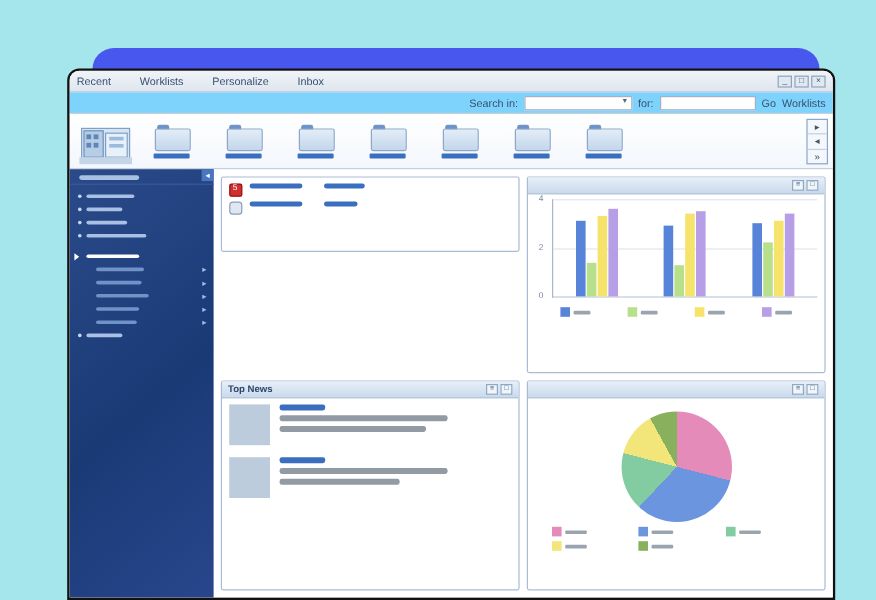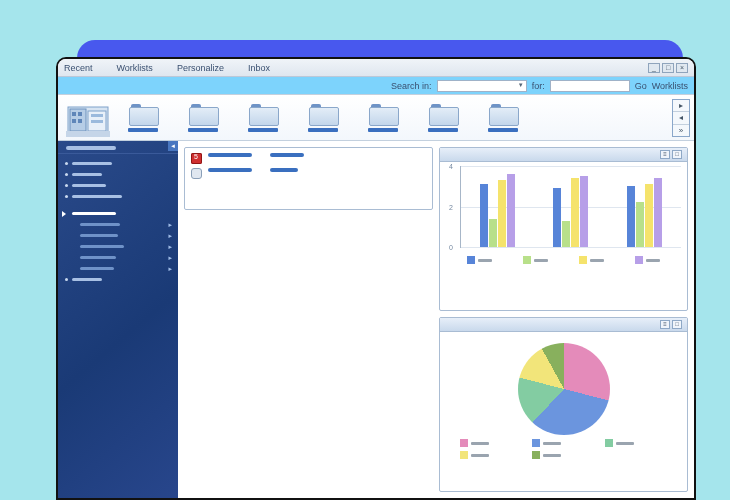--- a/index.html
+++ b/index.html
@@ -241,20 +241,47 @@
             </div>
           <div class="inbox-row r2">
               <div class="ic bub"></div>
               <div class="t1"></div>
               <div class="t2"></div>
             </div>
         </div>
       </div>
 
 
+      <div class="panel panel-news">
+        <div class="ph">
+            <span>Top News</span>
+          <div class="pbtns">
+              <div class="pbtn">≡</div>
+              <div class="pbtn">□</div>
+            </div>
+        </div>
+        <div class="pbody" id="news-body">
+            <div class="news-item">
+              <div class="thumb"></div>
+              <div class="nlines">
+                <div class="nline nl1"></div>
+                <div class="nline nl2" style="width:140px"></div>
+                <div class="nline nl3" style="width:122px"></div>
+              </div>
+            </div>
+            <div class="news-item">
+              <div class="thumb"></div>
+              <div class="nlines">
+                <div class="nline nl1"></div>
+                <div class="nline nl2" style="width:140px"></div>
+                <div class="nline nl3" style="width:100px"></div>
+              </div>
+            </div>
+          </div>
+      </div>
 
       <div class="panel panel-bar">
         <div class="ph">
             <span></span>
           <div class="pbtns">
               <div class="pbtn">≡</div>
               <div class="pbtn">□</div>
             </div>
         </div>
         <div class="pbody barchart">

